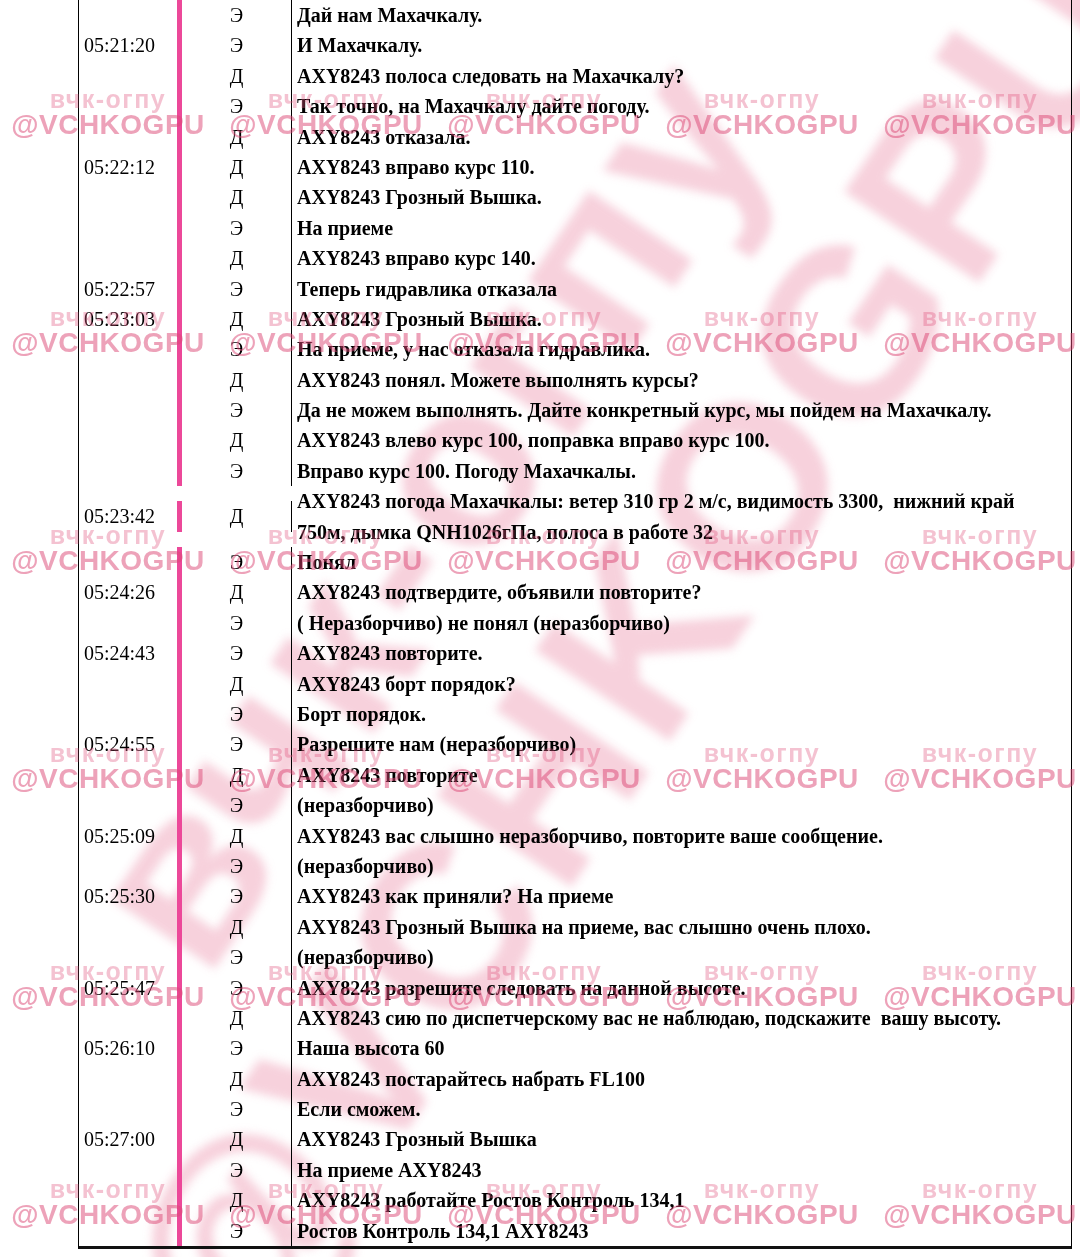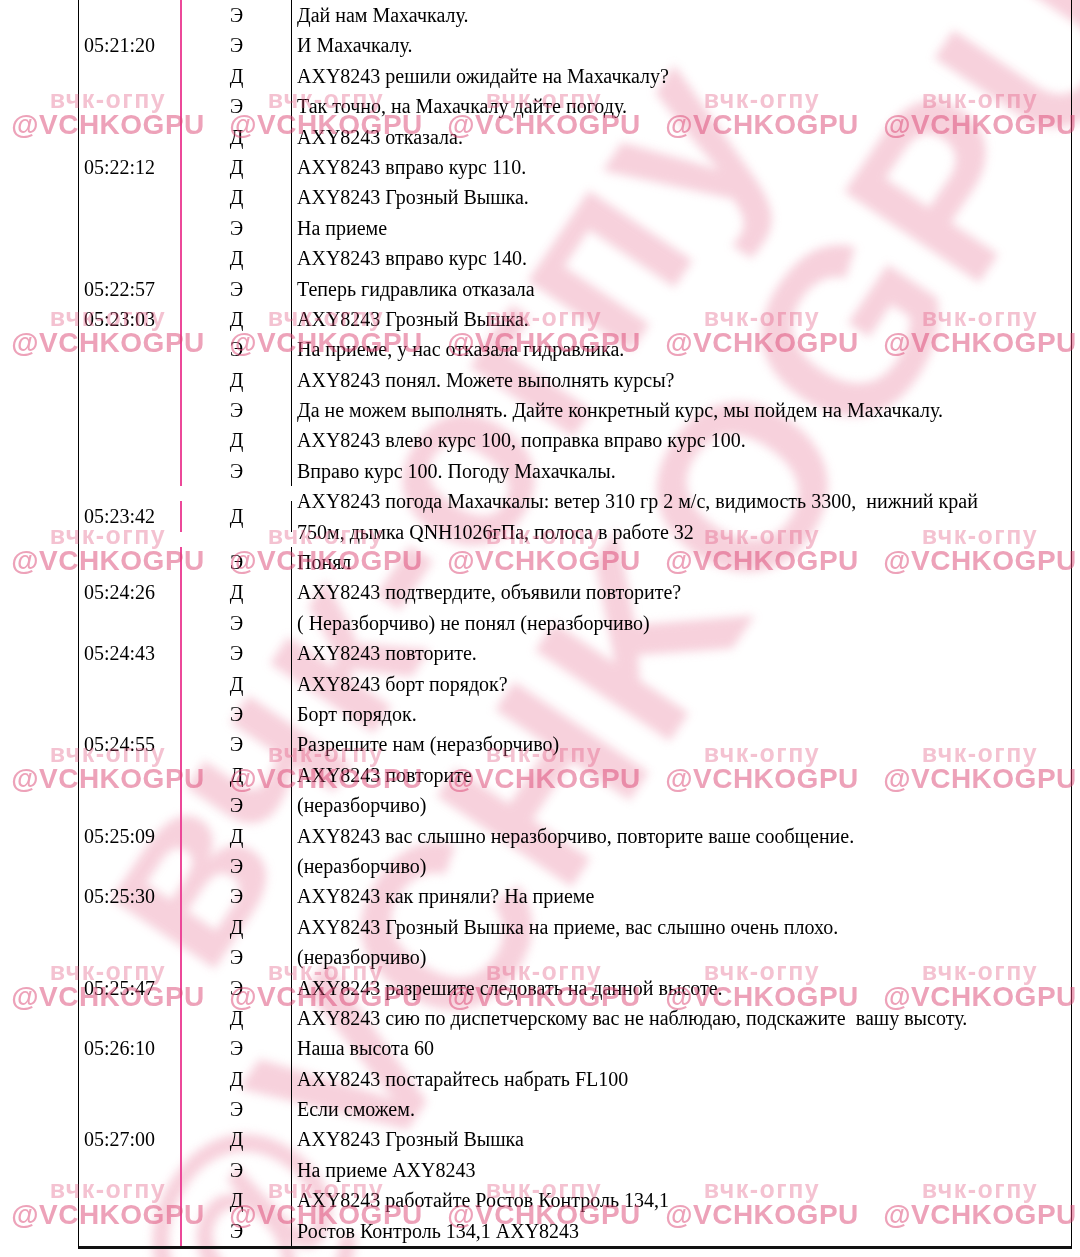--- a/index.html
+++ b/index.html
@@ -35,23 +35,23 @@
     width:994px;
     border-left:1px solid #000;
     border-right:1px solid #000;
     border-bottom:3px solid #111;
     z-index:1;
     box-sizing:border-box;
   }
   .row{display:flex;height:30.4px;}
   .row.tall{height:60.8px;align-items:center;}
   .cell{display:flex;align-items:center;box-sizing:border-box;font-size:20px;line-height:30.4px;}
-  .cell.time{width:103px;padding-left:5px;border-right:2px solid #ec4899;}
+  .cell.time{width:103px;padding-left:5px;border-right:5px solid #ec4899;}
   .cell.speaker{width:110px;justify-content:center;border-right:1px solid #000;}
-  .cell.message{flex:1;padding-left:5px;white-space:pre-wrap;}
+  .cell.message{flex:1;padding-left:5px;white-space:pre-wrap;font-weight:bold;}
   
   #wm-layer{position:absolute;left:0;top:0;width:1080px;height:1257px;z-index:2;pointer-events:none;overflow:hidden;padding-left:45px;}
   .wm{
     position:absolute;
     width:220px;
     text-align:center;
     font-family:"Liberation Sans", sans-serif;
     font-weight:700;
   }
   .wm1{
@@ -82,21 +82,21 @@
     <div class="cell message">Дай нам Махачкалу.</div>
   </div>
       <div class="row">
     <div class="cell time">05:21:20</div>
     <div class="cell speaker">Э</div>
     <div class="cell message">И Махачкалу.</div>
   </div>
       <div class="row">
     <div class="cell time"></div>
     <div class="cell speaker">Д</div>
-    <div class="cell message">AXY8243 решили ожидайте на Махачкалу?</div>
+    <div class="cell message">AXY8243 полоса следовать на Махачкалу?</div>
   </div>
       <div class="row">
     <div class="cell time"></div>
     <div class="cell speaker">Э</div>
     <div class="cell message">Так точно, на Махачкалу дайте погоду.</div>
   </div>
       <div class="row">
     <div class="cell time"></div>
     <div class="cell speaker">Д</div>
     <div class="cell message">AXY8243 отказала.</div>

